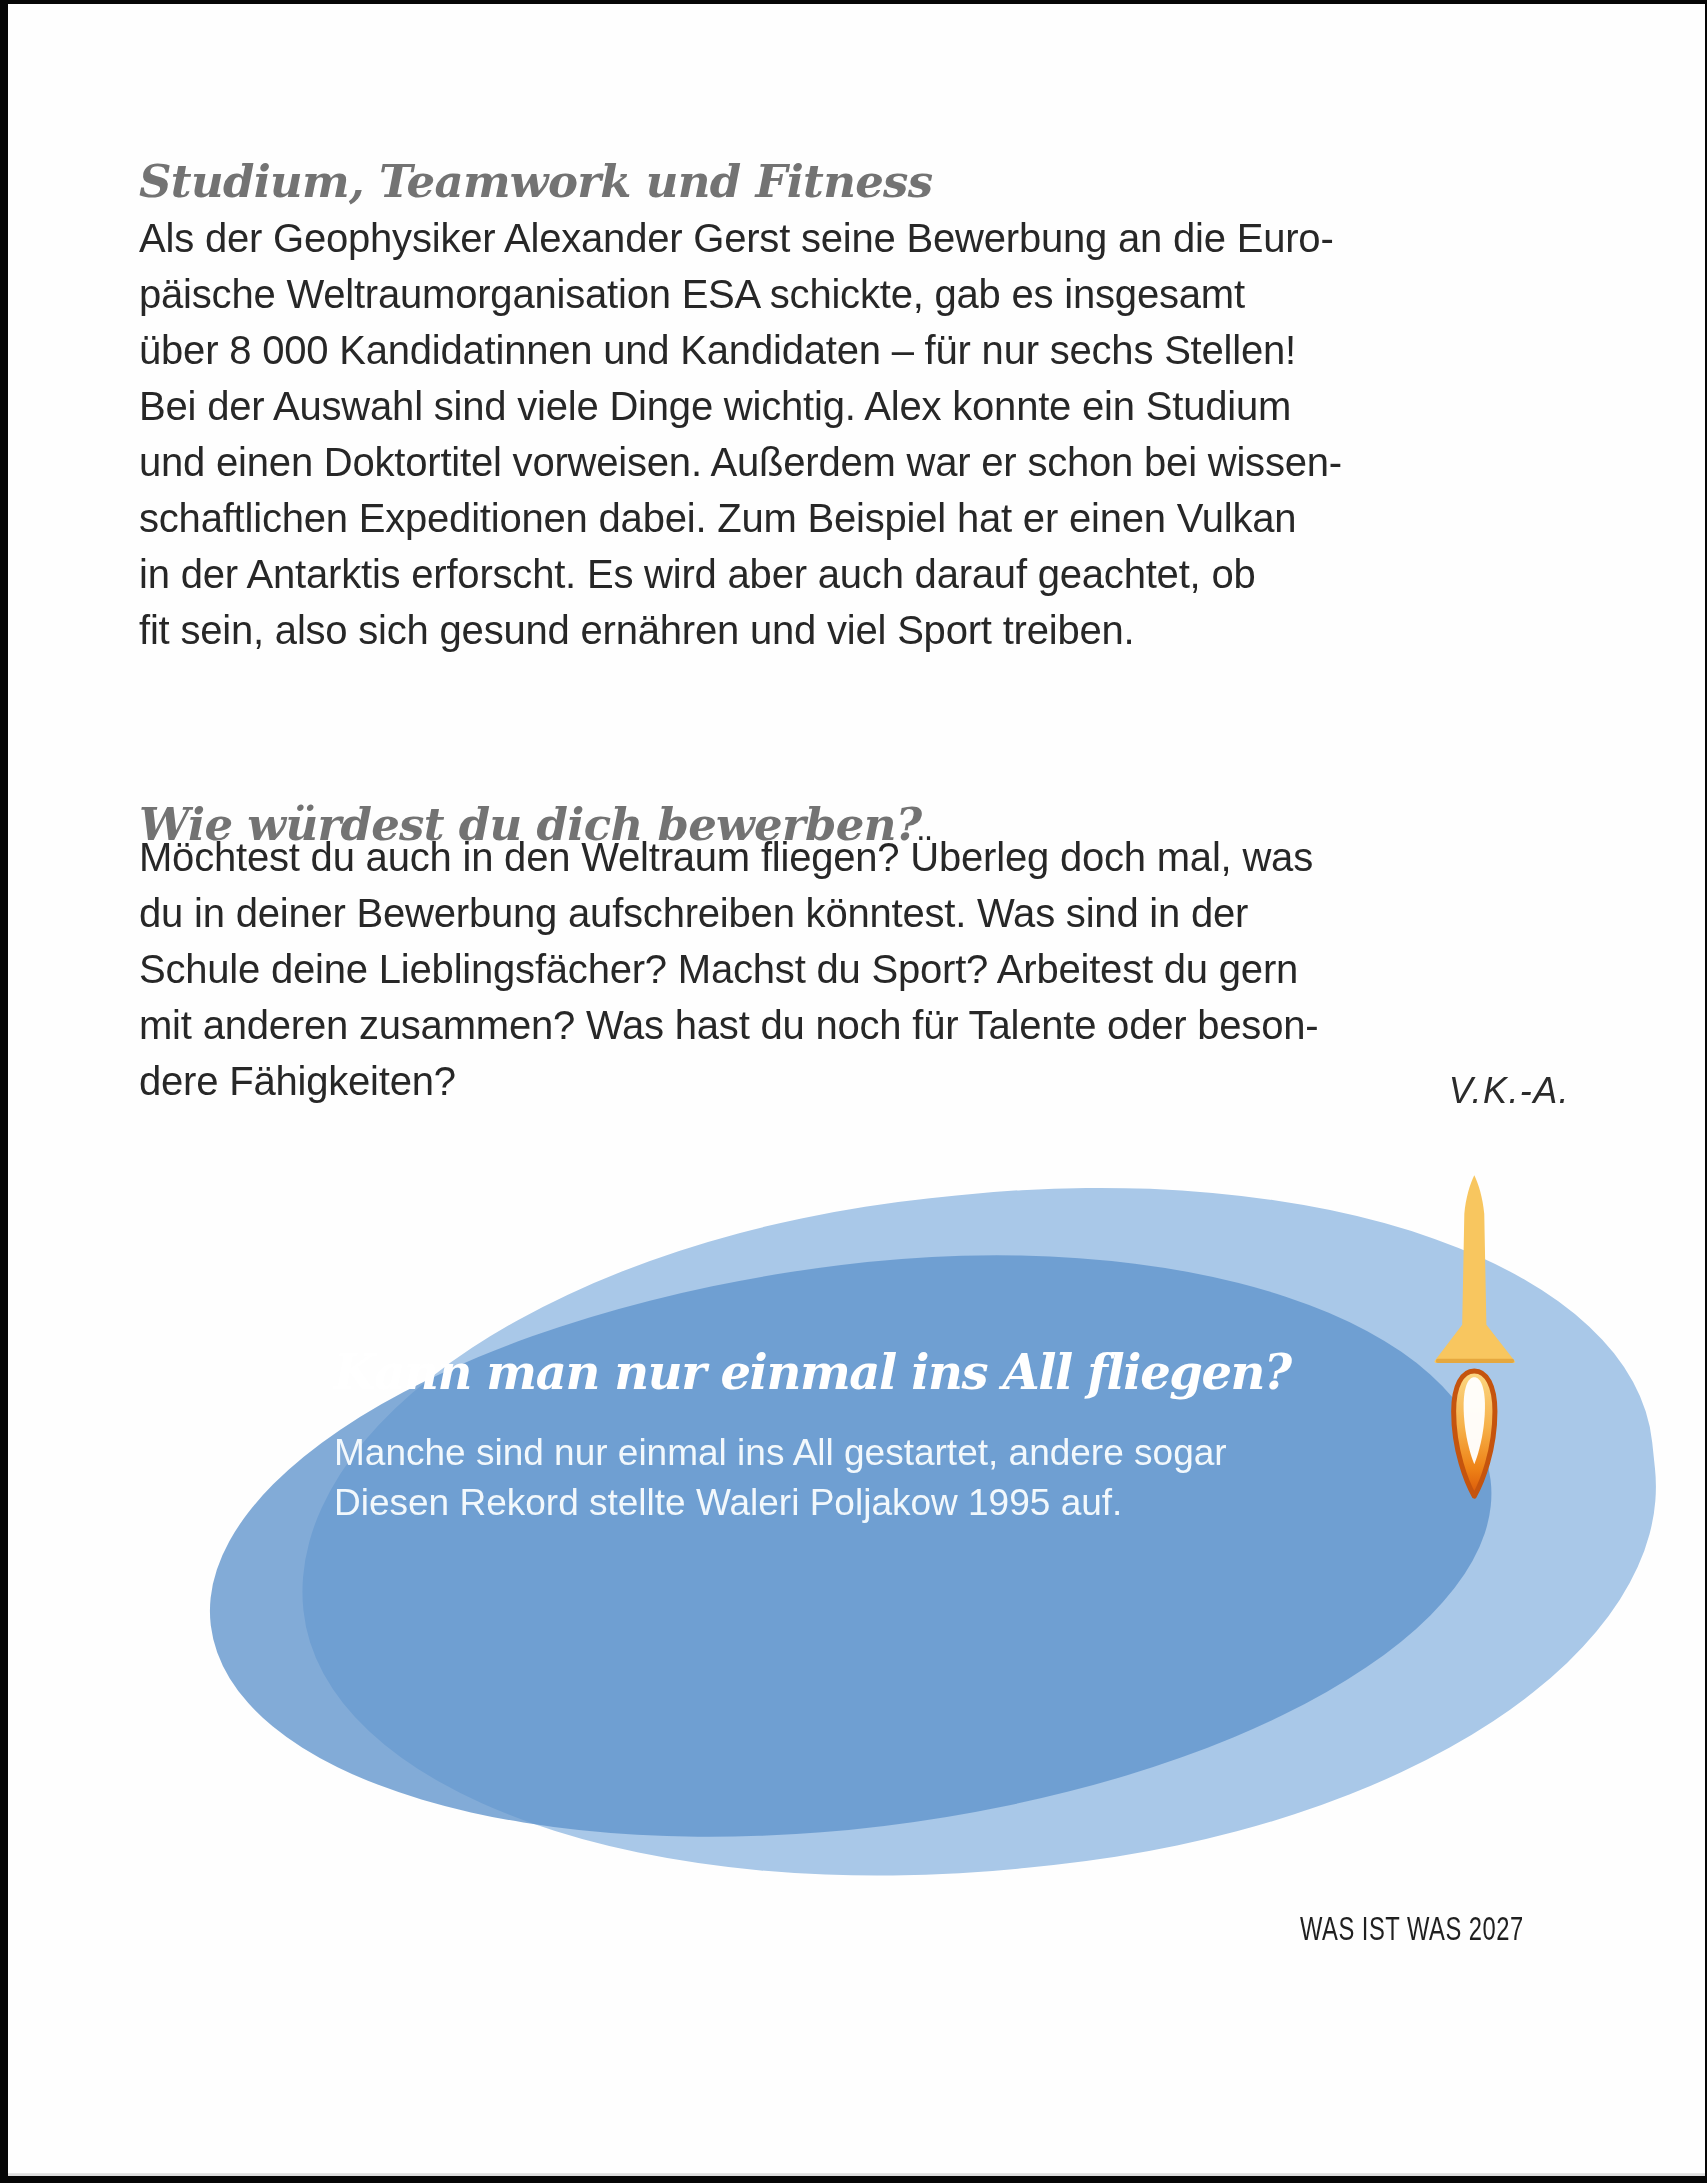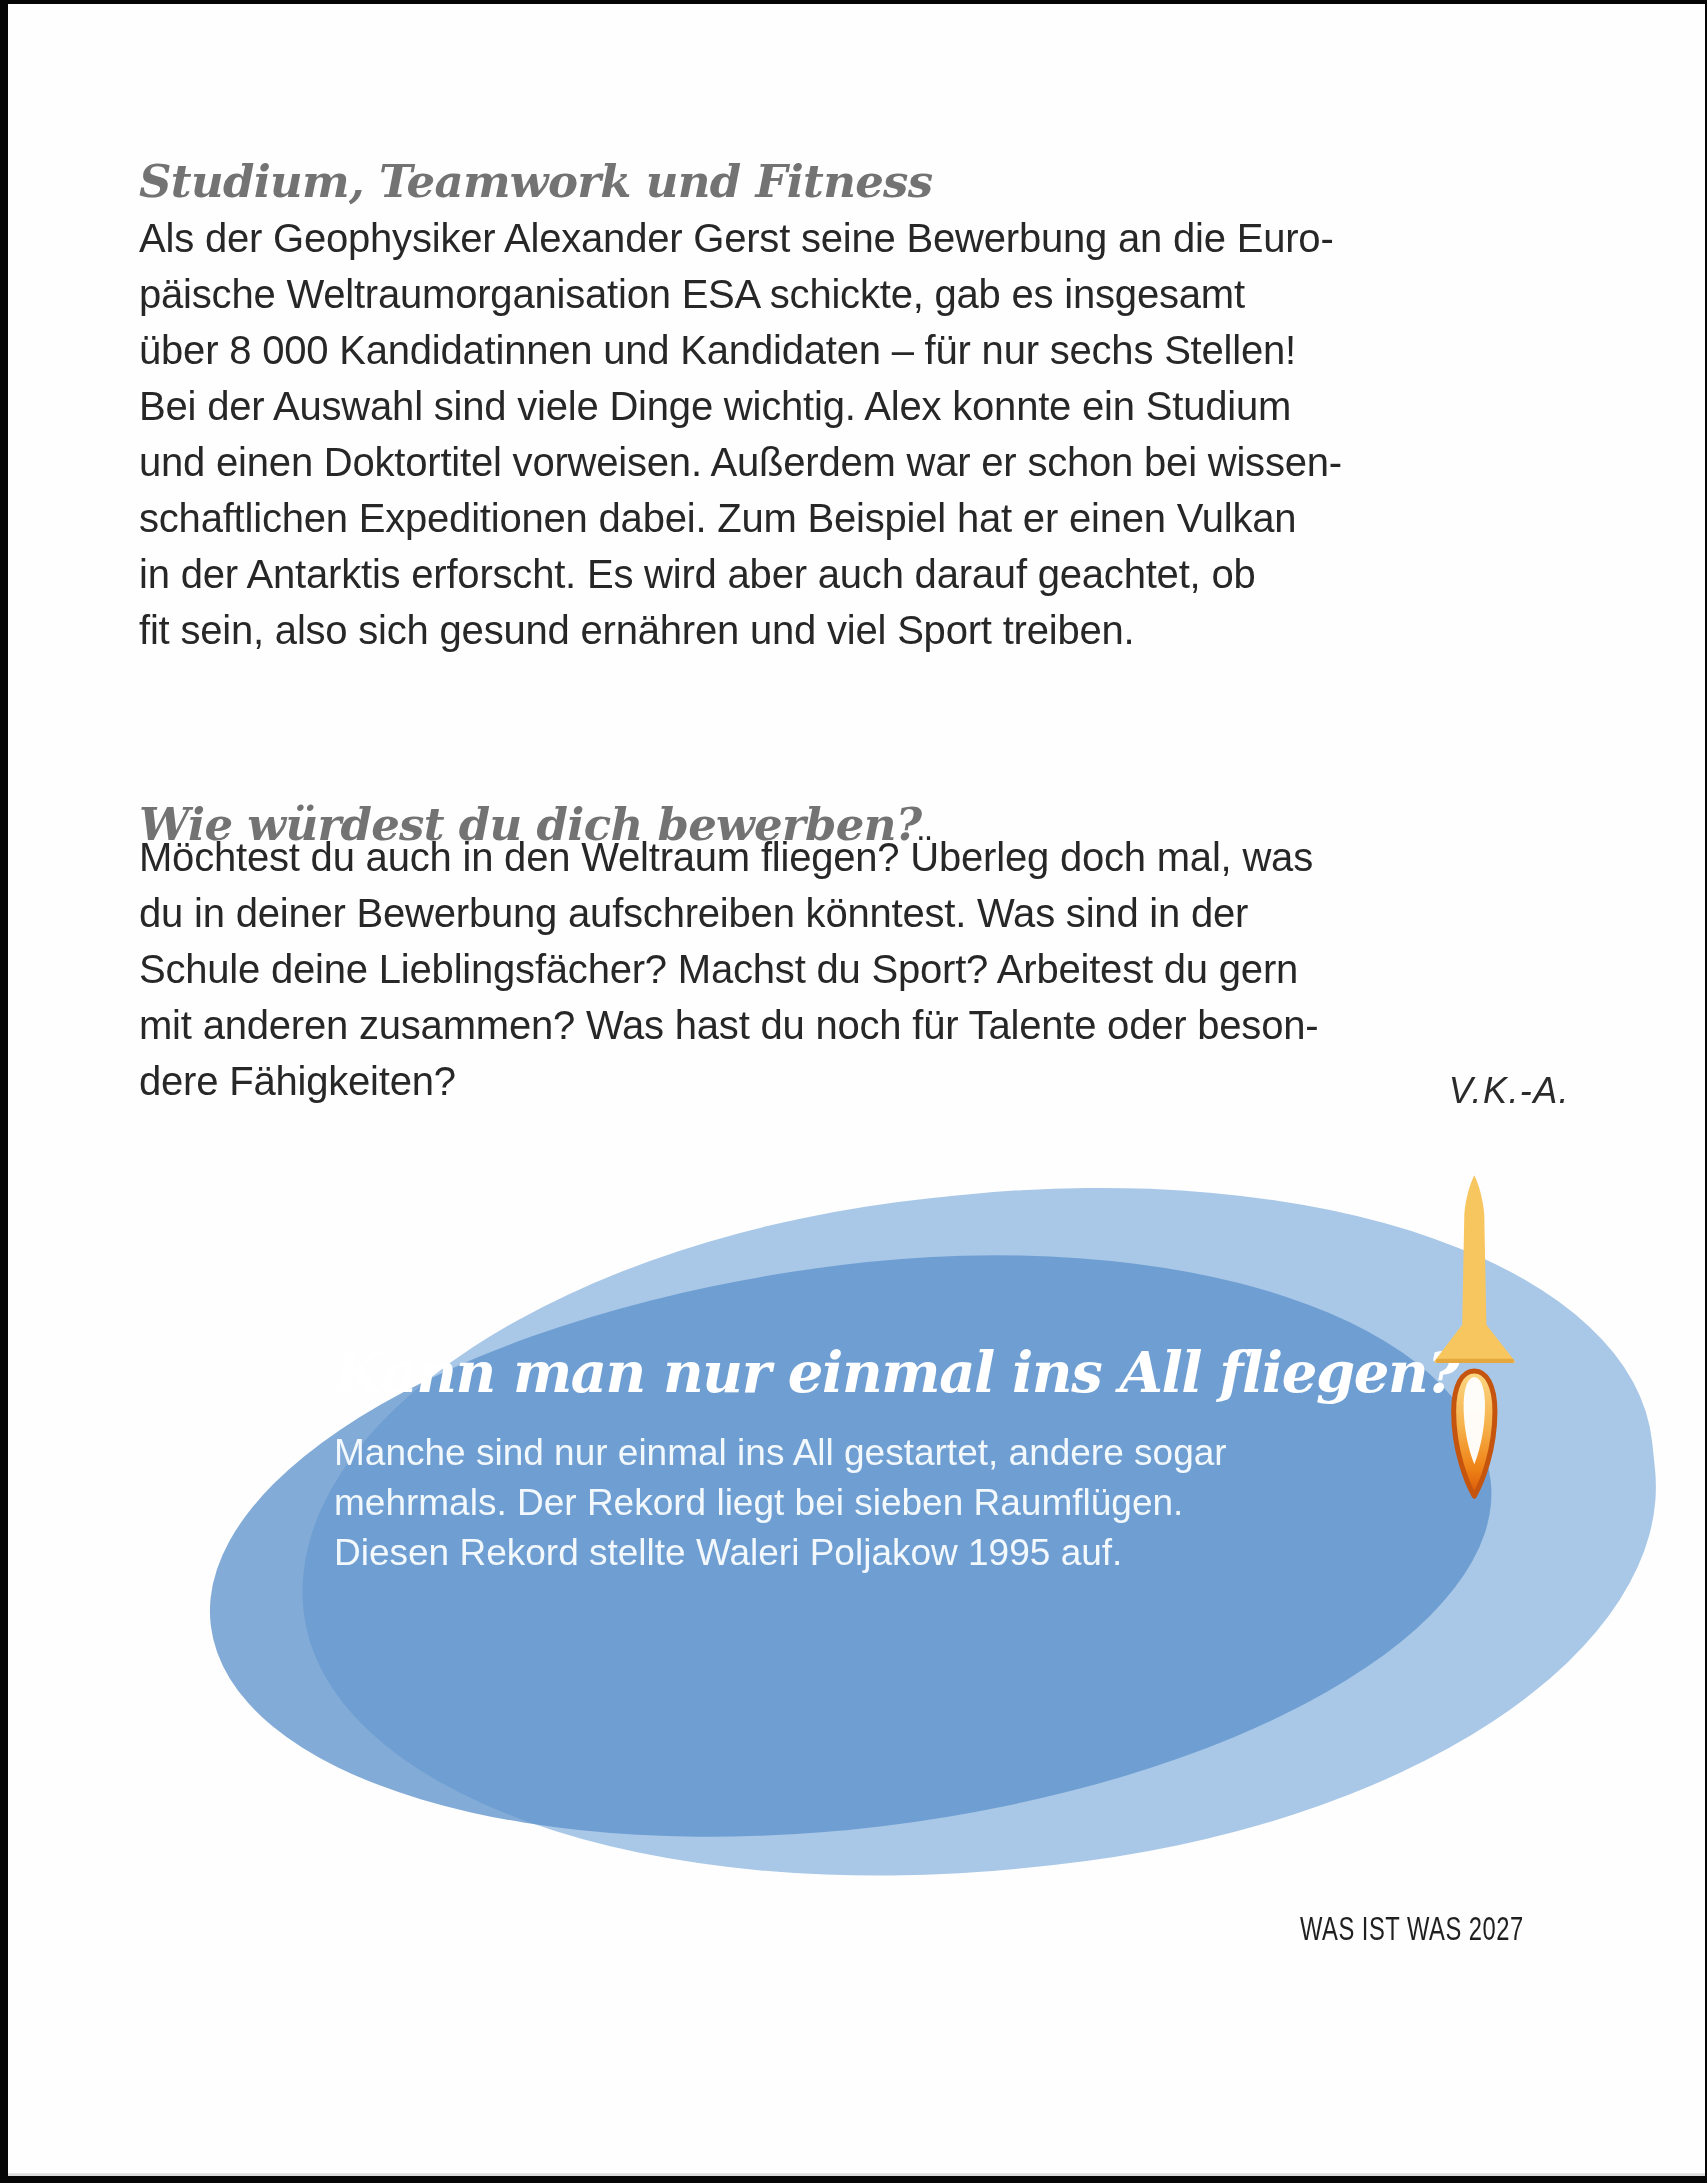--- a/index.html
+++ b/index.html
@@ -37,21 +37,21 @@
     border-radius:50% 50% 48% 52% / 52% 48% 50% 50%;
   }
   .blob-mid{
     left:206px;top:1266px;width:1288px;height:562px;
     background:rgba(95,148,204,0.78);transform:rotate(-7deg);z-index:2;
     border-radius:52% 48% 50% 50% / 50% 52% 48% 50%;
   }
   .blob-heading{
     position:absolute;left:334px;top:1347px;z-index:4;
     font-family:"DejaVu Serif",serif;font-style:italic;font-weight:700;
-    font-size:56px;line-height:50px;letter-spacing:-1.4px;
+    font-size:48px;line-height:50px;letter-spacing:-1.4px;
     color:#ffffff;white-space:nowrap;
   }
   .blob-text{
     position:absolute;left:334px;top:1428px;z-index:4;
     font-size:37px;line-height:50px;letter-spacing:0;
     color:#f2f8fc;
   }
   .blob-text .line{white-space:nowrap;}
   .rocket{position:absolute;left:1428px;top:1171px;z-index:6;}
   .footer-brand{
@@ -93,21 +93,20 @@
   <div class="author" style="top: 1071px; right: 137px; font-style: italic;">V.K.-A.</div>
 
   <section>
     <div class="blob blob-light"></div>
     <div class="blob blob-mid"></div>
 
     <div class="blob-heading">Kann man nur einmal ins All fliegen?</div>
 
     <div class="blob-text">
       <div class="line">Manche sind nur einmal ins All gestartet, andere sogar</div>
-      <div class="line">mehrmals. Der Rekord liegt bei sieben Raumflügen.</div>
       <div class="line">Diesen Rekord stellte Waleri Poljakow 1995 auf.</div>
     </div>
 
     <svg class="rocket" width="94" height="333" viewBox="0 0 132 468">
       <defs>
         <linearGradient id="flameGrad" x1="0" y1="0" x2="0" y2="1">
           <stop offset="0%" stop-color="#fcd884"></stop>
           <stop offset="45%" stop-color="#f6b049"></stop>
           <stop offset="78%" stop-color="#ee8216"></stop>
           <stop offset="100%" stop-color="#d9570b"></stop>

